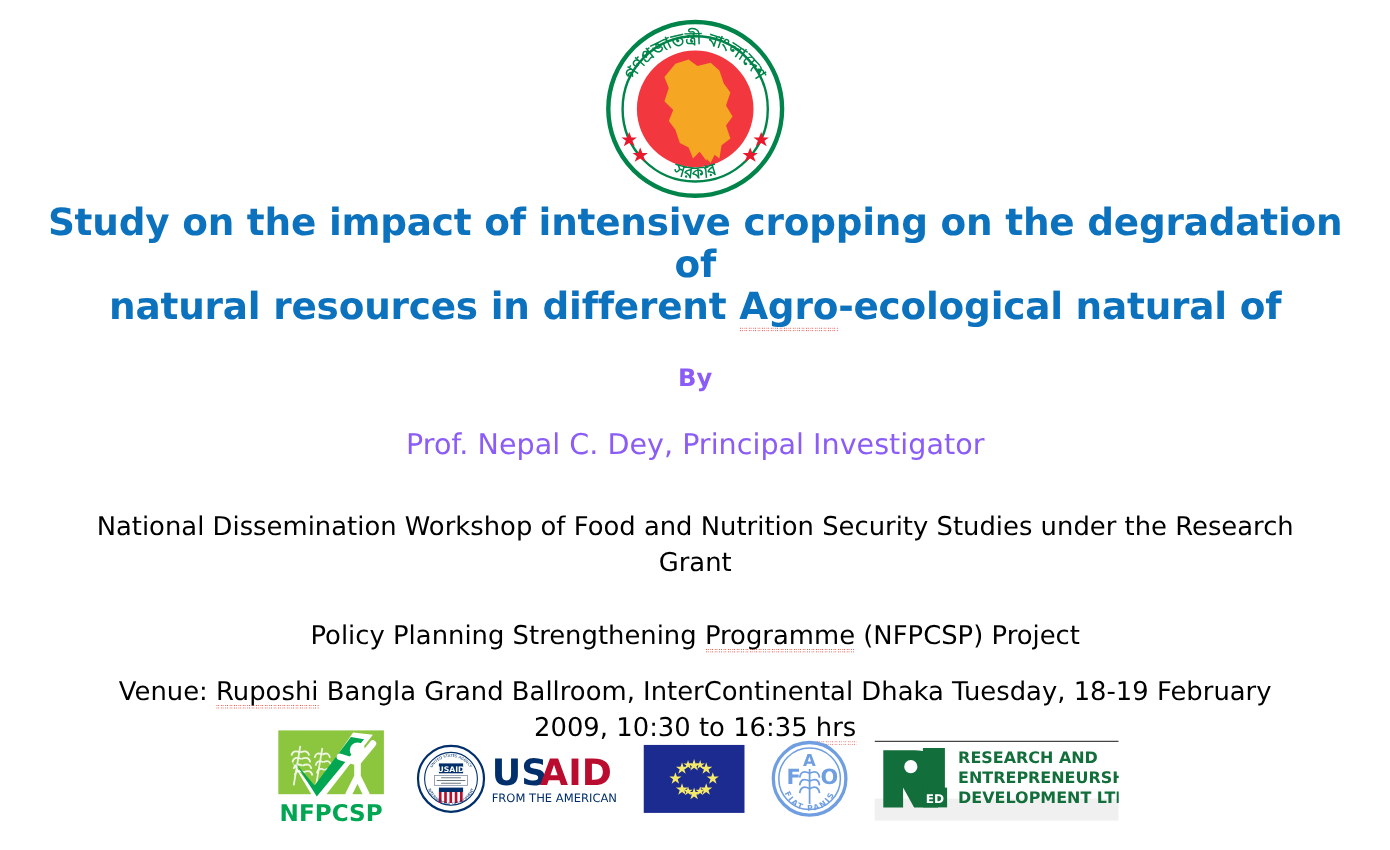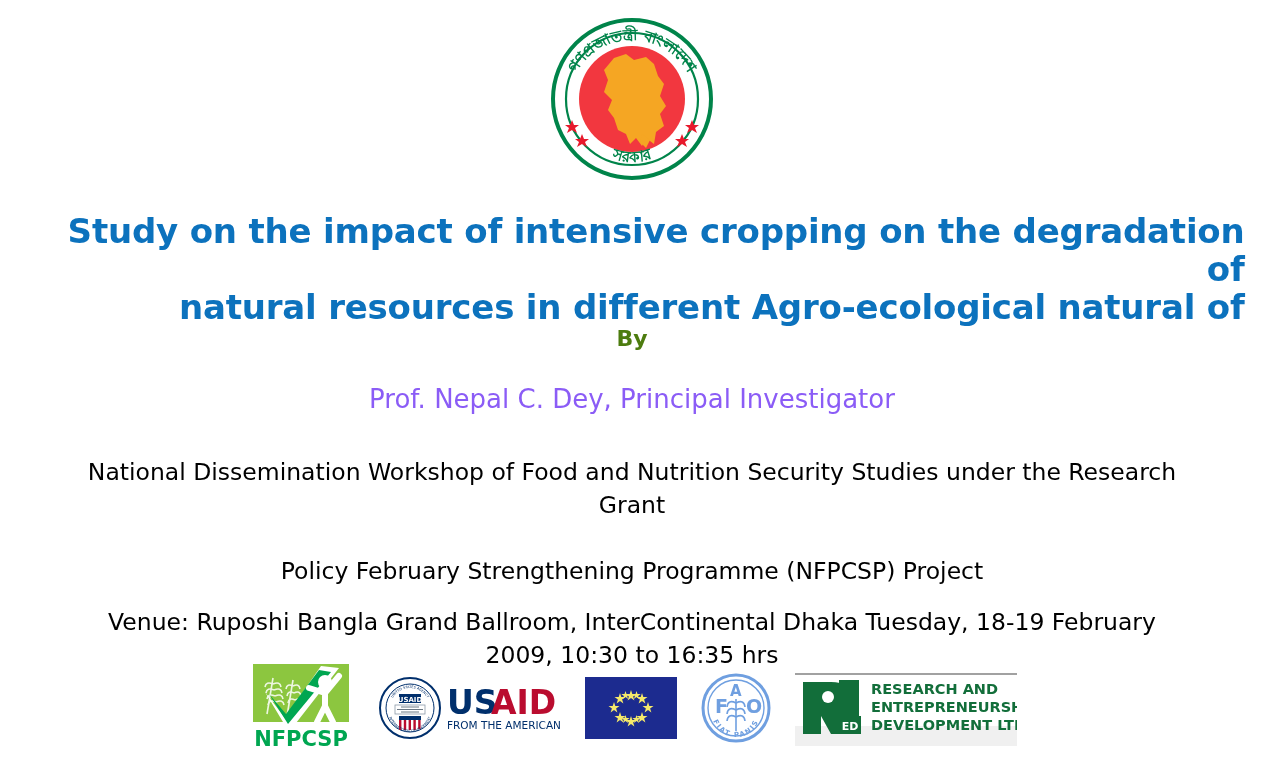--- a/index.html
+++ b/index.html
@@ -31,23 +31,22 @@
     margin-top: 14px;
     width: 180px;
     height: 170px;
     display: flex;
     align-items: center;
     justify-content: center;
   }
 
   
   .title {
-    margin-top: 28px;
     width: 1225px;
-    text-align: right;
+    text-align: center;
     font-weight: bold;
     font-size: 34px;
     line-height: 38px;
     letter-spacing: -0.2px;
     color: #0c72bd;
     font-family: "DejaVu Sans", sans-serif;
   }
   .squiggle {
     position: relative;
     display: inline;
@@ -55,23 +54,24 @@
       linear-gradient(45deg, transparent 45%, #e8392e 45%, #e8392e 55%, transparent 55%),
       linear-gradient(-45deg, transparent 45%, #e8392e 45%, #e8392e 55%, transparent 55%);
     background-size: 4px 3px;
     background-repeat: repeat-x;
     background-position: 0 100%;
     padding-bottom: 2px;
   }
 
   
   .by-line {
+    margin-top: 34px;
     font-size: 22px;
     font-weight: bold;
-    color: #4d7c0f;
+    color: #8b5cf6;
     font-family: "DejaVu Sans", sans-serif;
   }
   .author-line {
     margin-top: 33px;
     font-size: 26px;
     font-weight: normal;
     color: #8b5cf6;
     font-family: "DejaVu Sans", sans-serif;
   }
 
@@ -151,21 +151,21 @@
     <span>Study on the impact of intensive cropping on the degradation of</span><br>
     <span>natural resources in different </span><span class="squiggle">Agro</span><span>-ecological natural of</span><br>
   </div>
 
   <div class="by-line">By</div>
   <div class="author-line">Prof. Nepal C. Dey, Principal Investigator</div>
 
   <div class="body-para">
     <span>National Dissemination Workshop of Food and Nutrition Security Studies under the Research Grant</span><br>
     <br>
-    <span>Policy February Strengthening </span><span class="squiggle">Programme</span><span> (NFPCSP) Project</span>
+    <span>Policy Planning Strengthening </span><span class="squiggle">Programme</span><span> (NFPCSP) Project</span>
   </div>
 
   <div class="venue-para">
     <span>Venue: </span><span class="squiggle">Ruposhi</span><span> Bangla Grand Ballroom, InterContinental Dhaka Tuesday, 18-19 February</span><br>
     <span>2009, 10:30 to 16:35 </span><span class="squiggle">hrs</span>
   </div>
 
   <div class="logo-strip">
 
     <div class="logo-cell">

